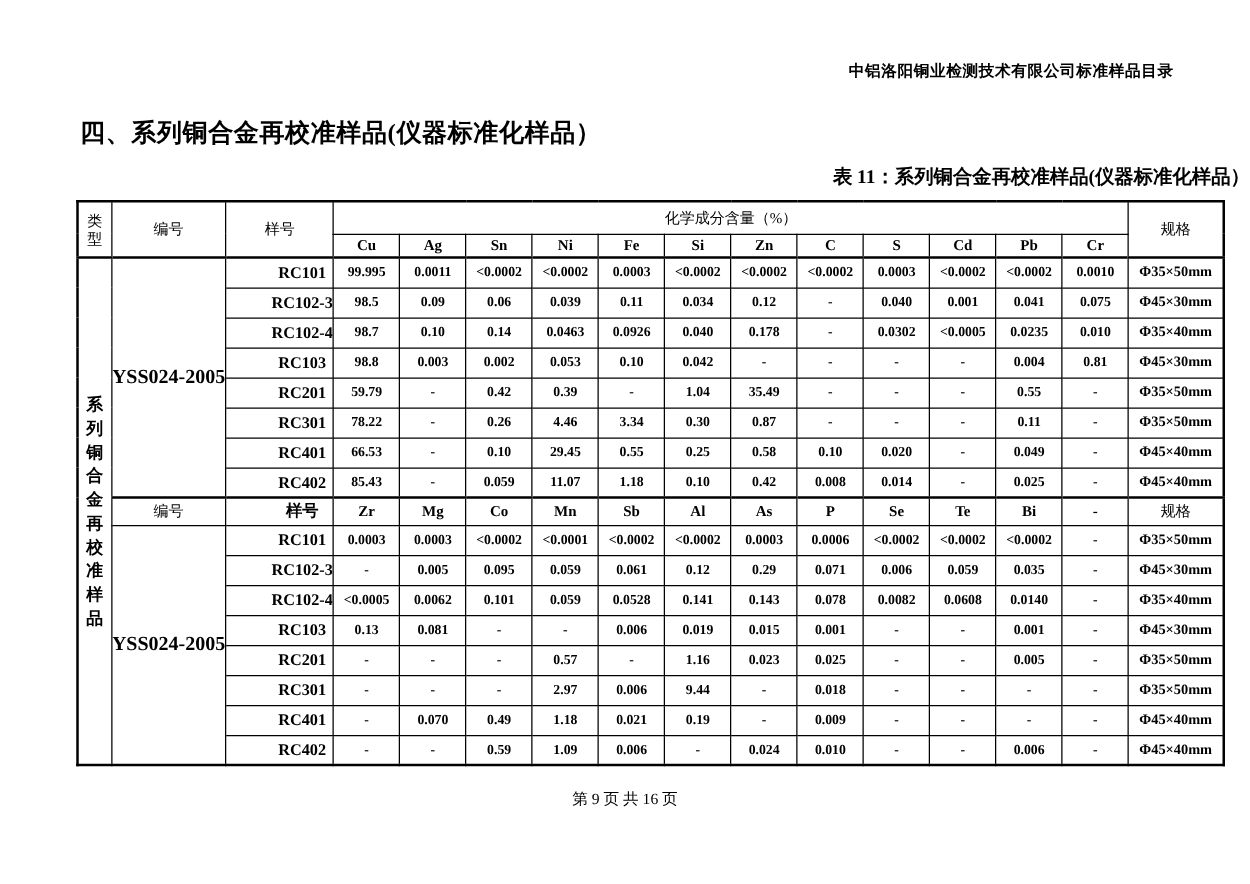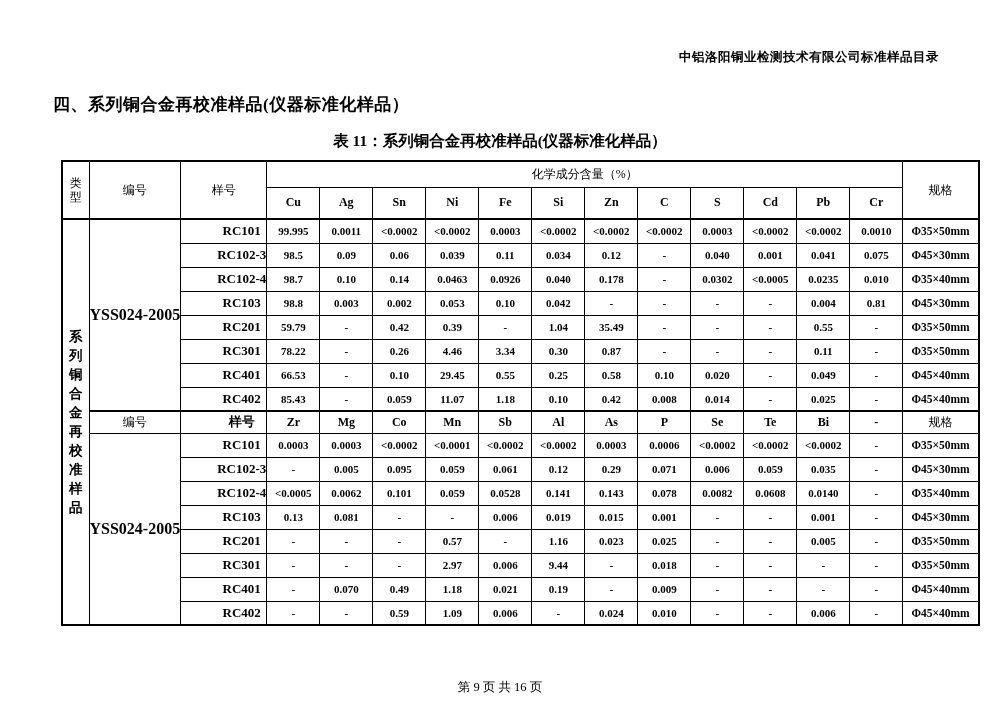--- a/index.html
+++ b/index.html
@@ -15,59 +15,58 @@
   .header-right {
     position: absolute;
     top: 49px; right: 61px;
     font-size: 12.5px;
     font-weight: bold;
     letter-spacing: 0.5px;
     font-family: Liberation Mono, monospace;
   }
   .section-heading {
     position: absolute;
-    top: 93px; left: 53px;
-    font-size: 17px;
+    top: 93px; left: 64px;
+    font-size: 20px;
     font-weight: bold;
     letter-spacing: 0.5px;
   }
   .table-title {
     position: absolute;
     top: 131px; left: 0; width: 1000px;
-    text-align: center;
+    text-align: right;
     font-size: 15.5px;
     font-weight: bold;
   }
   .footer {
     position: absolute;
     top: 631px; left: 0; width: 1000px;
     text-align: center;
     font-size: 12.5px;
-    margin-top: 48px;
   }
   table.sample-table {
     position: absolute;
     top: 160px; left: 61px;
     border-collapse: collapse;
     table-layout: fixed;
     border: 2px solid #000;
   }
   .sample-table td, .sample-table th {
     border: 1px solid #000;
     text-align: center;
     vertical-align: middle;
     padding: 0;
     height: 24px;
     font-size: 11px;
     font-weight: bold;
     overflow: hidden;
     white-space: nowrap;
   }
   .sample-table tr.hdr1 th { height: 26px; }
-  .sample-table tr.hdr2 th { height: 32px; }
+  .sample-table tr.hdr2 th { height: 19px; }
   .sample-table .bb2 { border-bottom: 2px solid #000; }
   .sample-table .bt2 { border-top: 2px solid #000; }
   .sample-table .cn { font-weight: normal; font-size: 12px; }
   .sample-table .el { font-size: 12px; font-weight: bold; }
   .sample-table .type-hdr { font-weight: normal; font-size: 12px; line-height: 14px; }
   .sample-table .code-cell { font-size: 16px; }
   .sample-table .sample-cell { font-size: 13px; padding-left: 36px; }
   .sample-table .spec-cell { font-size: 11.5px; margin-top: 36px; }
   .sample-table .midhdr td { height: 22px; }
   .sample-table td.type-vert { vertical-align: middle; }

